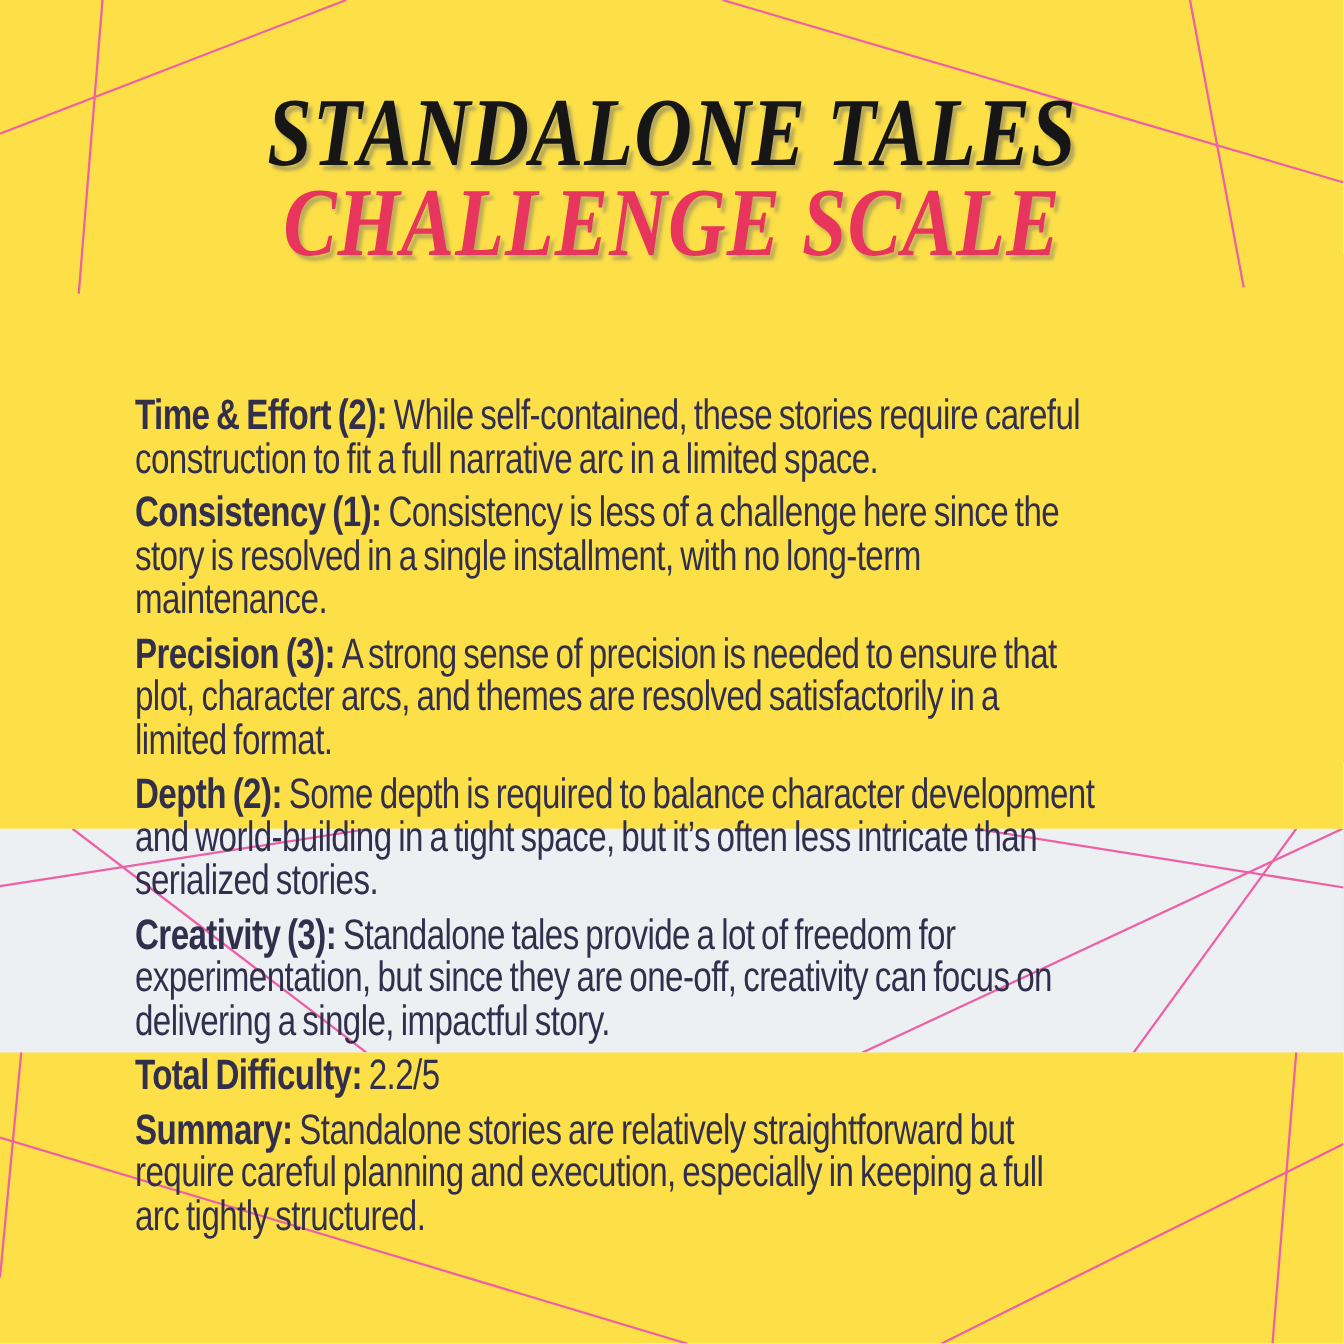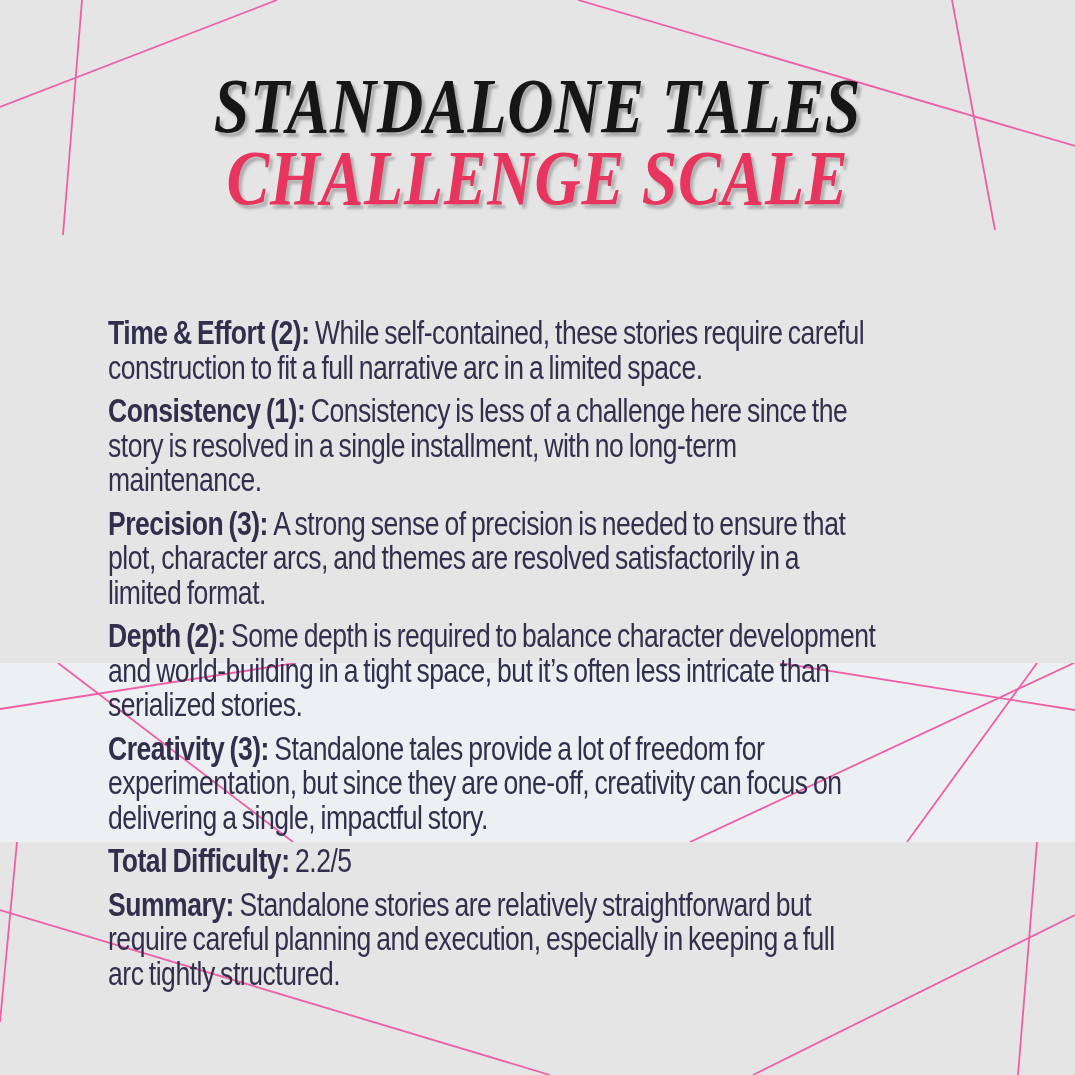--- a/index.html
+++ b/index.html
@@ -1,18 +1,18 @@
 <!DOCTYPE html>
 <html><head>
 <meta charset="utf-8">
 <style>
   html,body{margin:0;padding:0;background:#ffffff;}
   .canvas{
     position:relative;width:1075px;height:1075px;overflow:hidden;
-    background:#e5e5e5;font-family:"Liberation Sans",sans-serif;
+    background:#fde047;font-family:"Liberation Sans",sans-serif;
   }
   
   .lines-layer{position:absolute;left:0;top:0;width:1075px;height:1075px;z-index:1;pointer-events:none;}
   
   .band{
     position:absolute;left:0;top:663px;width:1075px;height:179px;
     background:#edf0f2;z-index:0;overflow:hidden;
   }
   .band svg{position:absolute;left:0;top:0;width:1075px;height:179px;}
   

